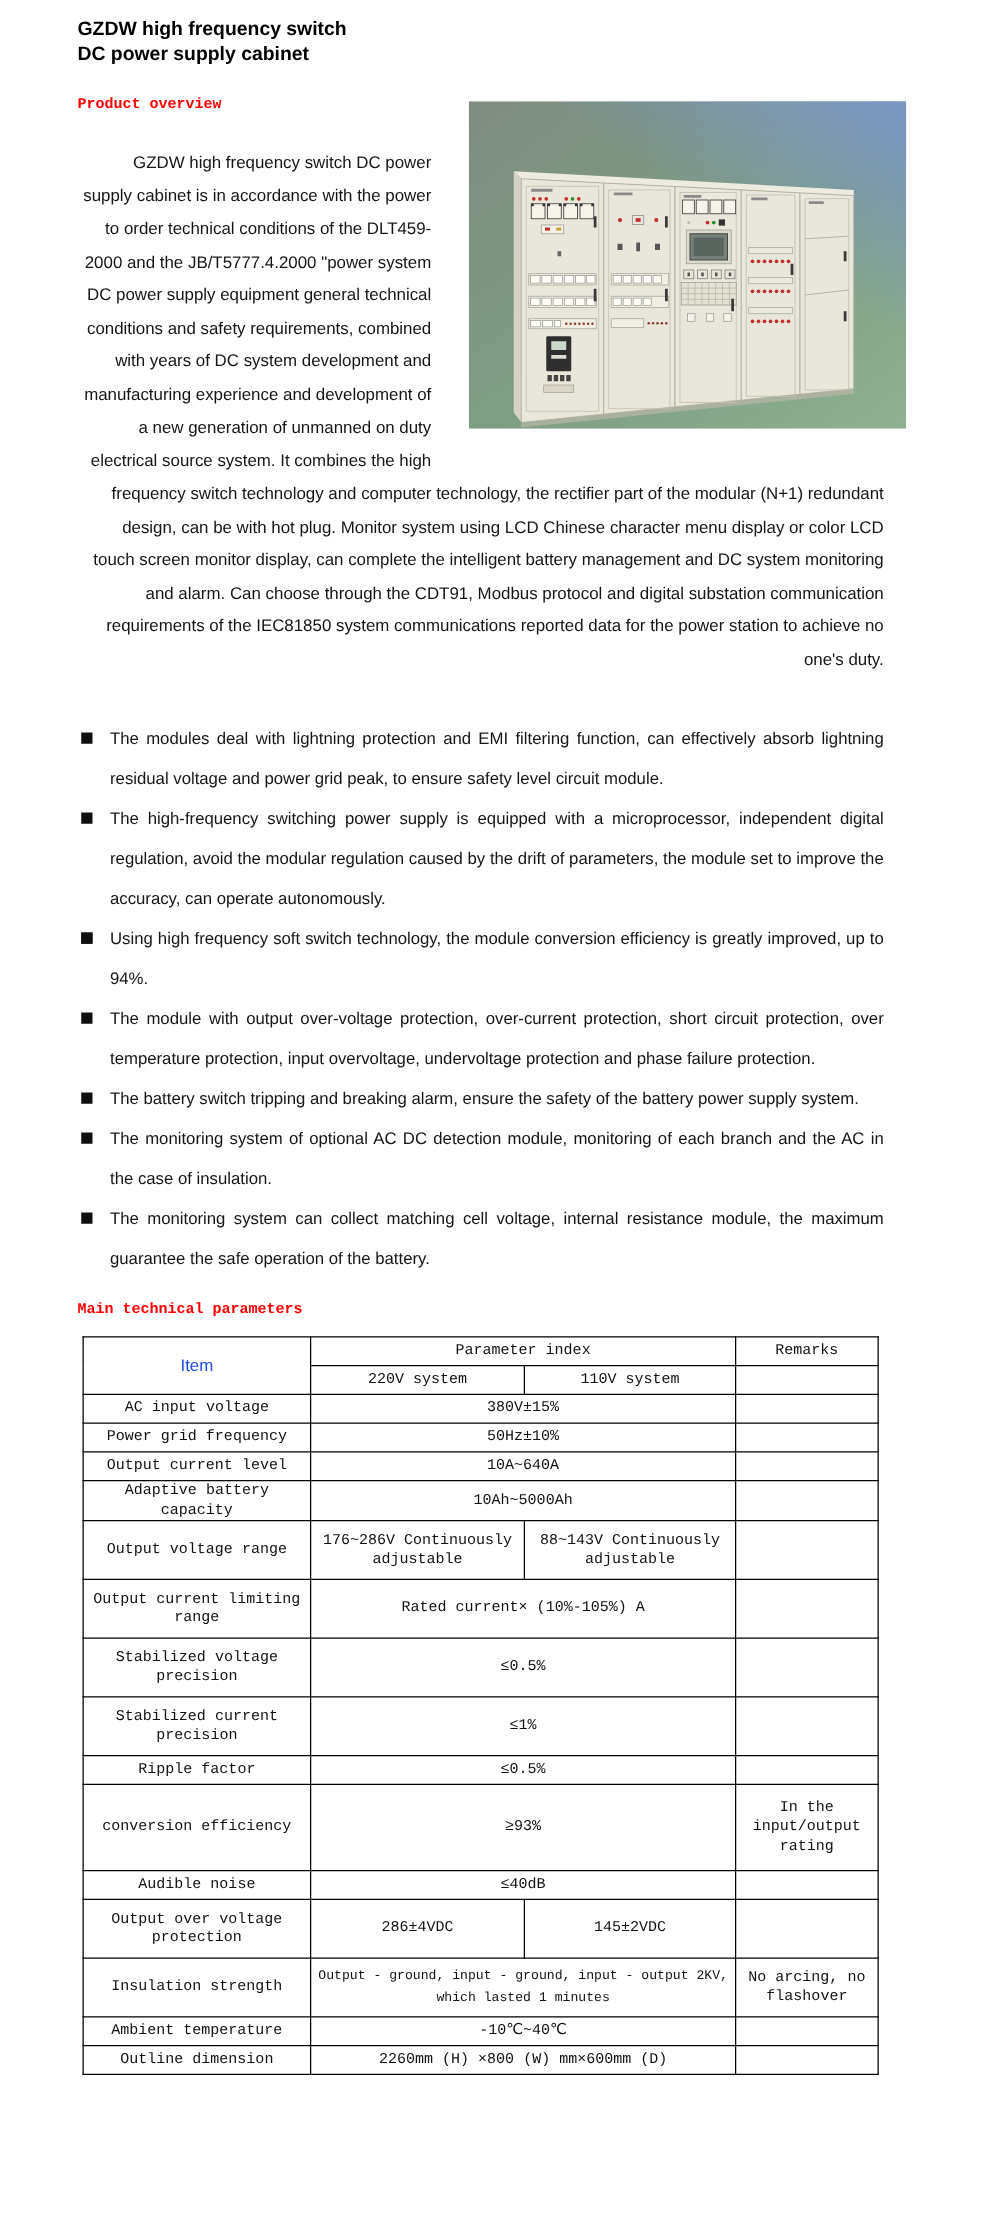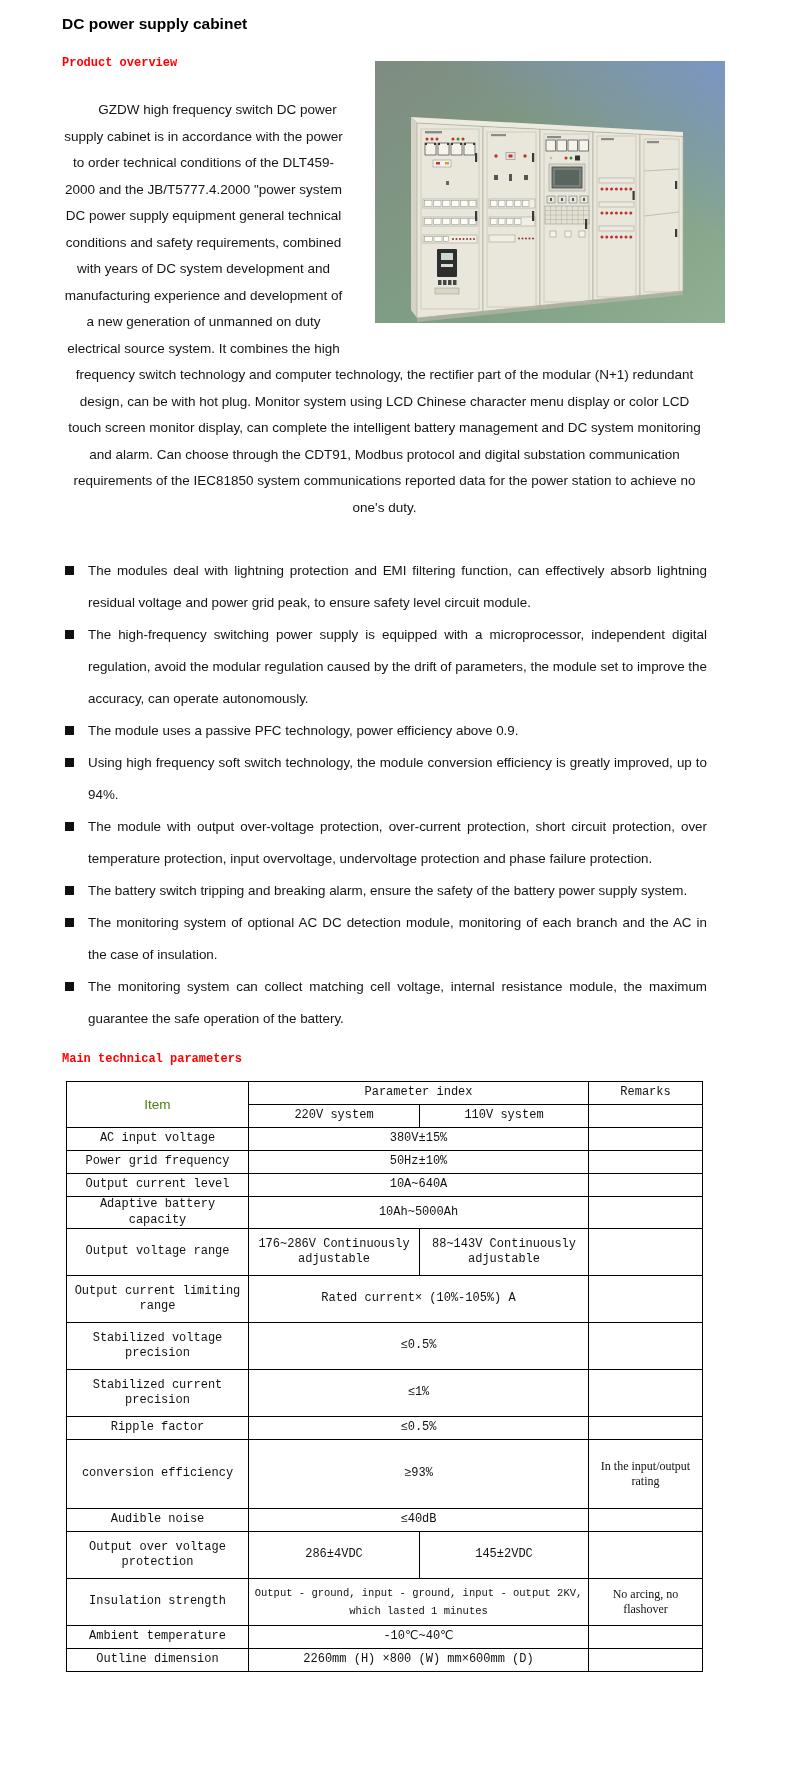--- a/index.html
+++ b/index.html
@@ -9,49 +9,50 @@
 
   h1{margin:0;font-size:15.5px;line-height:20px;font-weight:bold;color:#000;}
   h1 span{display:block;}
 
   .red-heading{margin:19px 0 0 0;font-family:"Liberation Mono","DejaVu Sans Mono",monospace;
     font-weight:bold;font-size:12px;line-height:20px;color:#ff0000;}
 
   figure.photo{float:right;width:350px;height:262px;margin:8px -18px 14px 30px;padding:0;}
   figure.photo svg{display:block;}
 
-  p.body-text{margin:24px 0 0 0;font-size:13.5px;line-height:26.5px;text-align:center;
+  p.body-text{margin:24px 0 0 0;font-size:13.5px;line-height:26.5px;text-align:right;
     text-indent:28px;color:#151515;}
 
   p.feature-label{margin:6px 0 0 0;font-size:13px;line-height:18px;color:#ff0000;}
 
   ul.features{margin:34px 0 0 0;padding:0;list-style:none;}
   ul.features li{position:relative;padding-left:26px;margin:0;
     font-size:13.4px;line-height:32px;text-align:justify;color:#151515;}
   ul.features .bullet{position:absolute;left:3px;top:11px;width:9px;height:9px;background:#111;}
 
   .red-heading.params{margin-top:14px;}
 
   table.params-table{border-collapse:collapse;margin:12px 0 0 4px;table-layout:fixed;
     font-family:"Liberation Mono","DejaVu Sans Mono","DejaVu Sans",monospace;
     font-size:12px;line-height:1.3;color:#111;}
   table.params-table th,table.params-table td{border:1px solid #000;padding:0 2px;
     text-align:center;vertical-align:middle;font-weight:normal;overflow:hidden;}
-  th.item-head{font-family:"Liberation Sans",sans-serif;font-size:13.5px;color:#4d7c0f;}
+  th.item-head{font-family:"Liberation Sans",sans-serif;font-size:13.5px;color:#1d4ed8;}
   tr.rh-s{height:23px;} tr.rh-d{height:47px;} tr.rh-t{height:69px;}
-  td.remarks{ text-align:justify;text-align-last:auto;padding:1px 3px;font-family:Liberation Serif, serif;}
+  td.remarks{ text-align:justify;text-align-last:auto;padding:1px 3px;}
   td.ins-val{font-size:10.5px;line-height:1.75;}
   col.c-item{width:182px;} col.c-220{width:171px;} col.c-110{width:169px;} col.c-rem{width:114px;}
 </style>
 </head>
 <body>
 
 <div class="page">
 
   <h1>
+    <span>GZDW high frequency switch</span>
     <span>DC power supply cabinet</span>
   </h1>
 
   <section>
     <figure class="photo">
       <svg width="350" height="262" viewBox="0 0 350 262">
         <defs>
           <linearGradient id="g1" x1="0" y1="0" x2="1" y2="1">
             <stop offset="0" stop-color="#7f8c81"></stop>
             <stop offset="0.55" stop-color="#7f9e85"></stop>
@@ -281,21 +282,21 @@
       </svg>
     </figure>
 
     <h2 class="red-heading">Product overview</h2>
     <p class="body-text">GZDW high frequency switch DC power supply cabinet is in accordance with the power to order technical conditions of the DLT459-2000 and the JB/T5777.4.2000 "power system DC power supply equipment general technical conditions and safety requirements, combined with years of DC system development and manufacturing experience and development of a new generation of unmanned on duty electrical source system. It combines the high frequency switch technology and computer technology, the rectifier part of the modular (N+1) redundant design, can be with hot plug. Monitor system using LCD Chinese character menu display or color LCD touch screen monitor display, can complete the intelligent battery management and DC system monitoring and alarm. Can choose through the CDT91, Modbus protocol and digital substation communication requirements of the IEC81850 system communications reported data for the power station to achieve no one's duty.</p>
 
 
     <ul class="features">
       <li><span class="bullet"></span><span>The modules deal with lightning protection and EMI filtering function, can effectively absorb lightning residual voltage and power grid peak, to ensure safety level circuit module.</span></li>
       <li><span class="bullet"></span><span>The high-frequency switching power supply is equipped with a microprocessor, independent digital regulation, avoid the modular regulation caused by the drift of parameters, the module set to improve the accuracy, can operate autonomously.</span></li>
-      <li><span class="bullet"></span><span>The module uses a passive PFC technology, power efficiency above 0.9.</span></li>
+      <li><span class="bullet"></span></li>
       <li><span class="bullet"></span><span>Using high frequency soft switch technology, the module conversion efficiency is greatly improved, up to 94%.</span></li>
       <li><span class="bullet"></span><span>The module with output over-voltage protection, over-current protection, short circuit protection, over temperature protection, input overvoltage, undervoltage protection and phase failure protection.</span></li>
       <li><span class="bullet"></span><span>The battery switch tripping and breaking alarm, ensure the safety of the battery power supply system.</span></li>
       <li><span class="bullet"></span><span>The monitoring system of optional AC DC detection module, monitoring of each branch and the AC in the case of insulation.</span></li>
       <li><span class="bullet"></span><span>The monitoring system can collect matching cell voltage, internal resistance module, the maximum guarantee the safe operation of the battery.</span></li>
     </ul>
   </section>
 
   <h2 class="red-heading params">Main technical parameters</h2>
 

